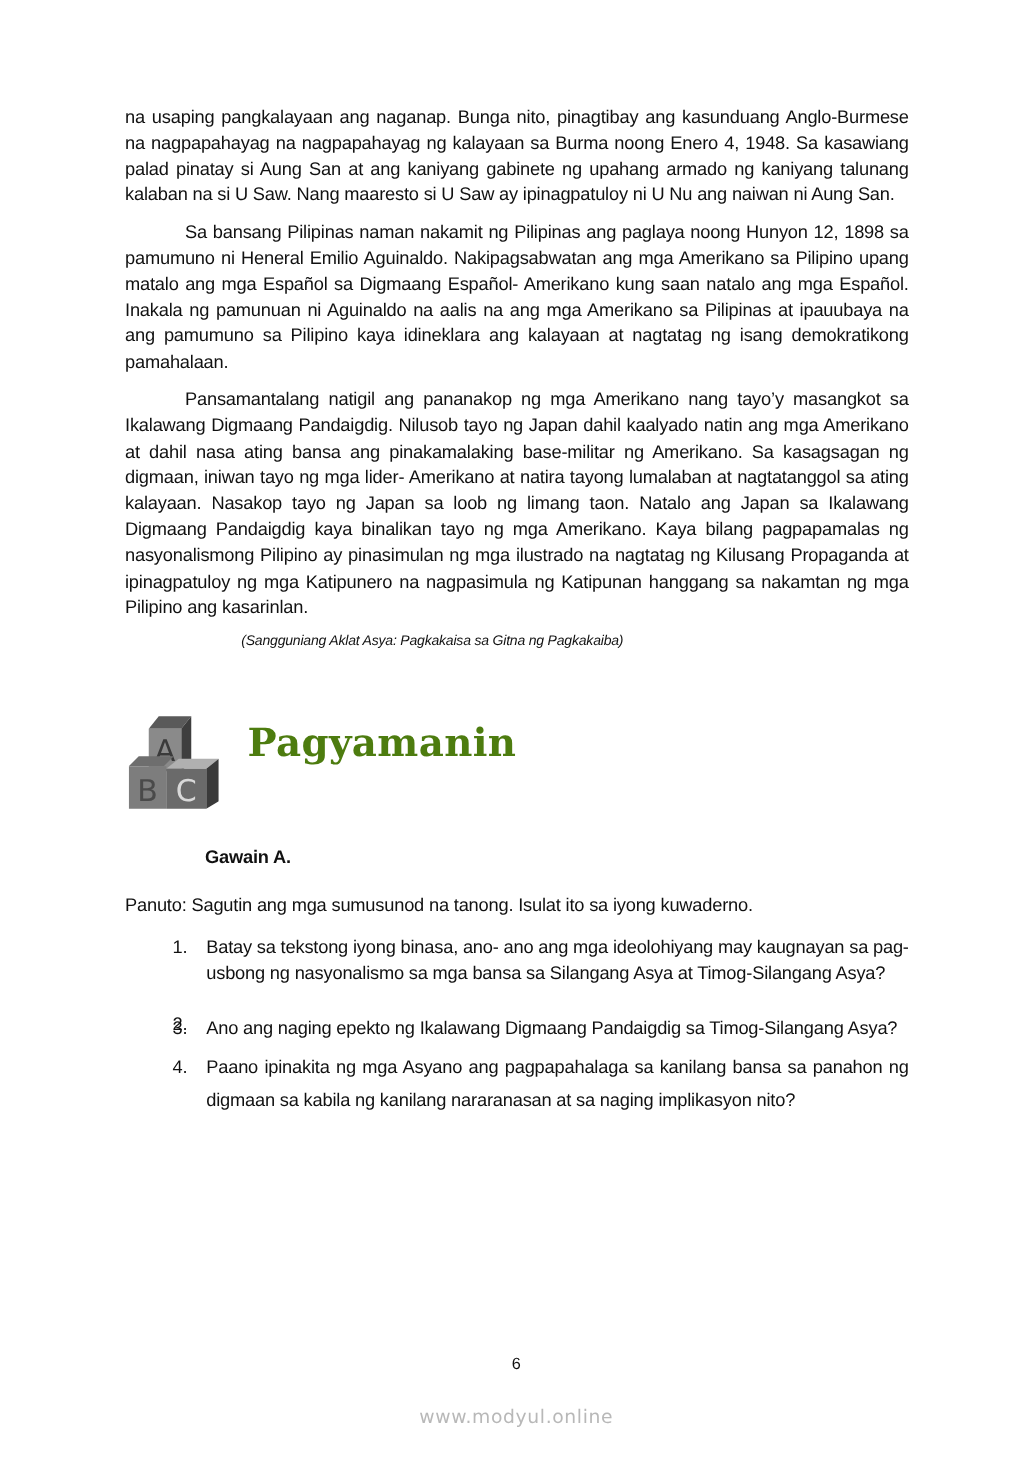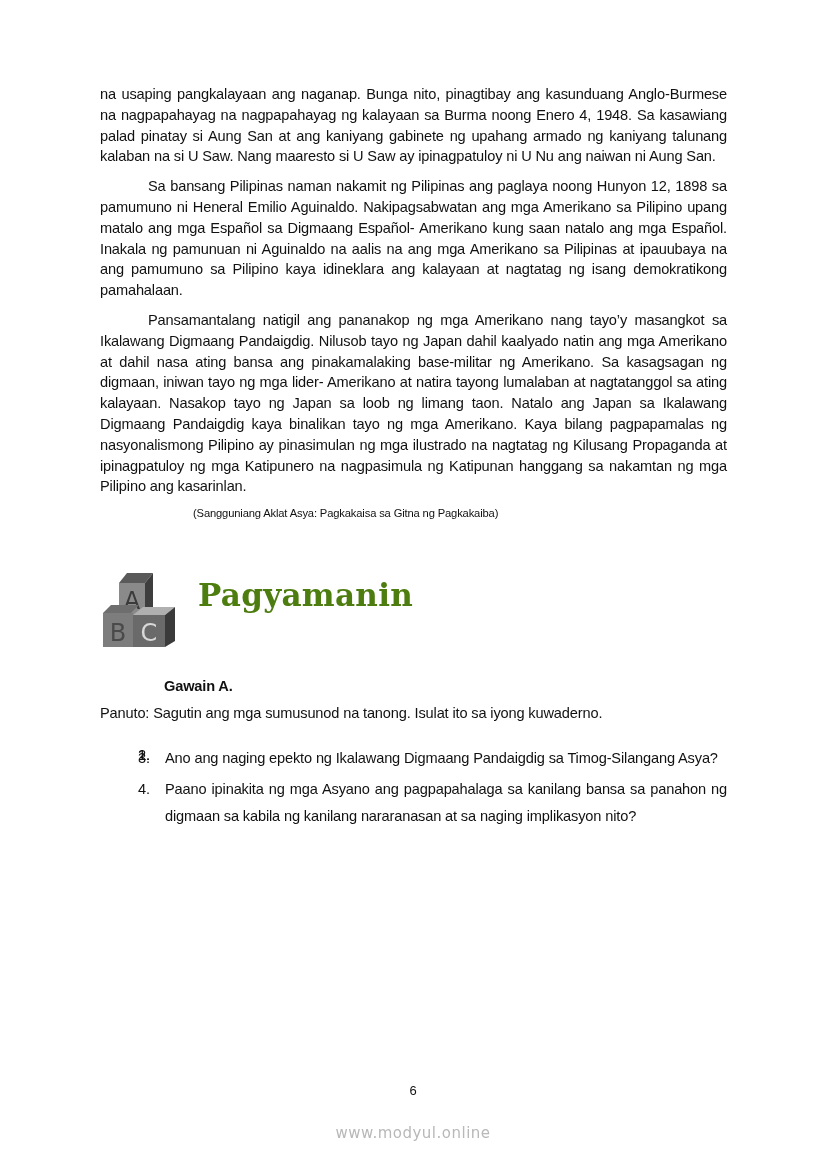--- a/index.html
+++ b/index.html
@@ -5,38 +5,38 @@
     html, body { margin: 0; padding: 0; background: #ffffff; }
     body { width: 826px; height: 1169px; position: relative; overflow: hidden; }
     .page {
       position: absolute; left: 100px; top: 84px; width: 627px;
       font-family: "Liberation Sans", sans-serif; color: #111111;
       font-size: 14.6px; line-height: 20.8px; letter-spacing: -0.15px;
     }
     .para { margin: 0 0 9px 0; text-align: justify; }
     .para.indent { text-indent: 48px; }
     .source {
-      margin: 4px 0 0 93px; font-size: 11.2px; line-height: 14px; color: #111;
+      margin: 4px 0 0 93px; font-size: 11.2px; line-height: 14px; color: #111; font-style: italic;
     }
     .section-head {
       position: absolute; left: 103px; top: 571px; height: 80px; width: 400px;
     }
     .abc-icon { position: absolute; left: 0; top: 0; width: 72px; height: 78px; }
     .section-title {
       position: absolute; left: 95px; top: 6px;
       font-family: "DejaVu Serif", serif; font-weight: bold; font-size: 31px;
       color: #4d7c0f; letter-spacing: 0.3px;
     }
     .activity {
       position: absolute; left: 100px; top: 676px; width: 627px;
       font-family: "Liberation Sans", sans-serif; color: #111;
       font-size: 14.6px; line-height: 20.8px; letter-spacing: -0.15px;
     }
     .activity-title { font-weight: bold; margin-left: 64px; height: 20px; }
-    .instructions { margin-top: 7px; }
+    .instructions { margin-top: 19px; }
     .qlist { list-style: none; margin: 12px 0 0 0; padding: 0; }
     .qitem { position: relative; padding-left: 65px; text-align: justify; }
     .qnum { position: absolute; left: 38px; top: 0; }
     .q1 { margin-bottom: 21px; }
     .q2 { margin-bottom: 17px; }
     .q3, .q4 { line-height: 27px; }
     .q3 { margin-bottom: 4px; }
     .page-number {
       position: absolute; left: 0; width: 826px; top: 1083px; text-align: center;
       font-family: "Liberation Sans", sans-serif; font-size: 13px; color: #111;
@@ -76,20 +76,21 @@
   </svg>
   <div class="section-title">Pagyamanin</div>
 </div>
 
 <div class="activity">
   <div class="activity-title">Gawain A.</div>
   <div class="instructions">Panuto: Sagutin ang mga sumusunod na tanong. Isulat ito sa iyong kuwaderno.</div>
   <ol class="qlist">
     <li class="qitem q1">
       <span class="qnum">1.</span>
+      <span>Batay sa tekstong iyong binasa, ano- ano ang mga ideolohiyang may kaugnayan sa pag- usbong ng nasyonalismo sa mga bansa sa Silangang Asya at Timog-Silangang Asya?</span>
     </li>
     <li class="qitem q2">
       <span class="qnum">2.</span>
     </li>
     <li class="qitem q3">
       <span class="qnum">3.</span>
       <span>Ano ang naging epekto ng Ikalawang Digmaang Pandaigdig sa Timog-Silangang Asya?</span>
     </li>
     <li class="qitem q4">
       <span class="qnum">4.</span>

